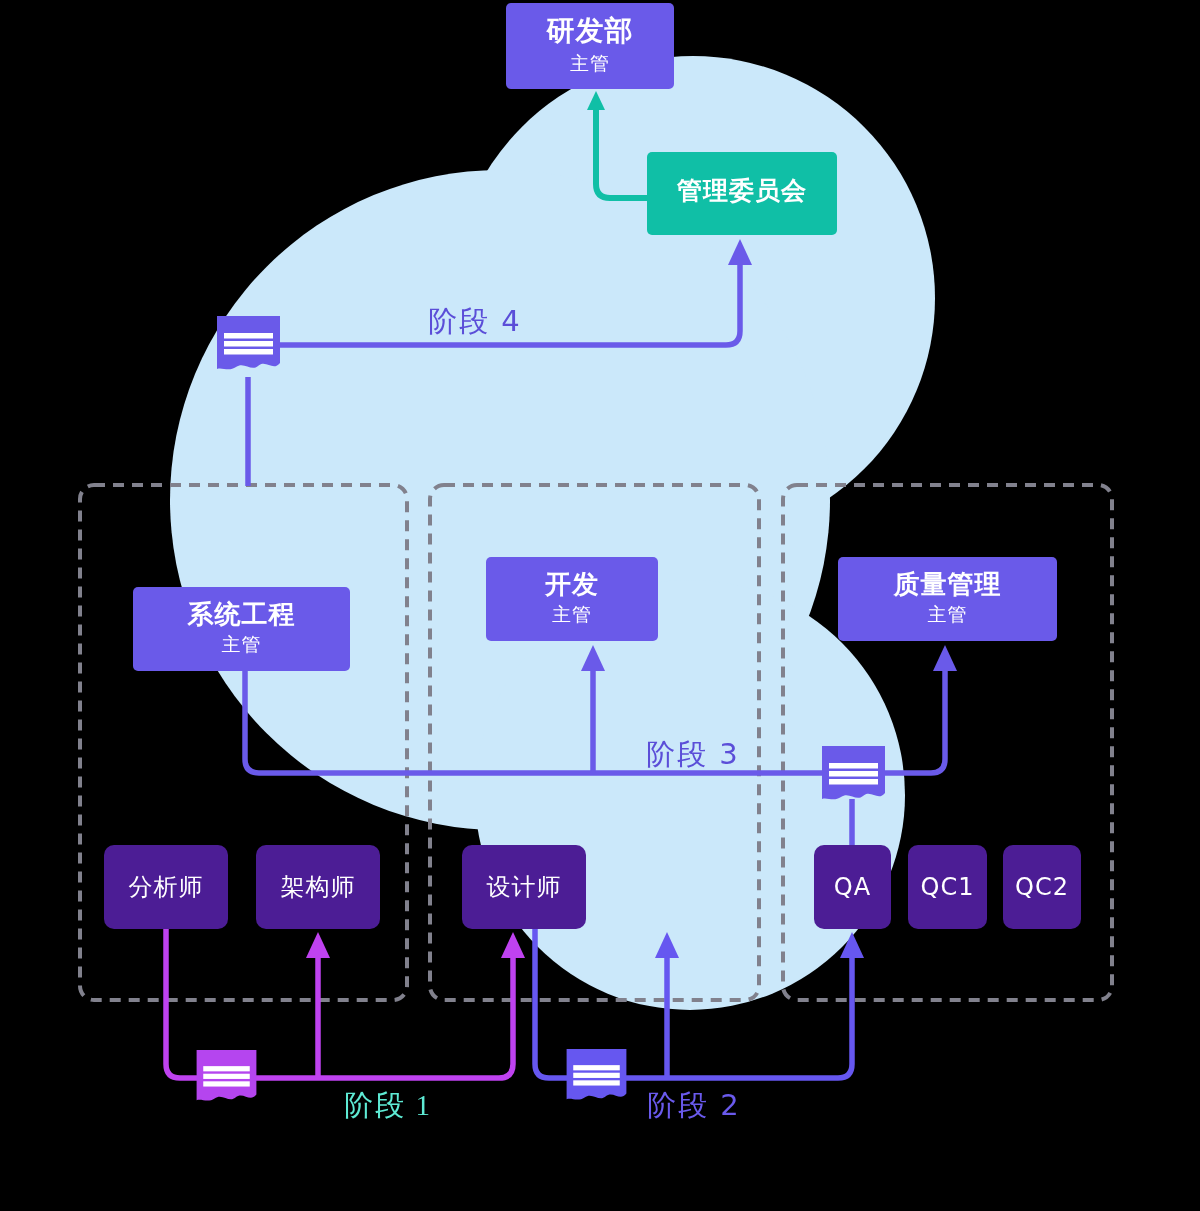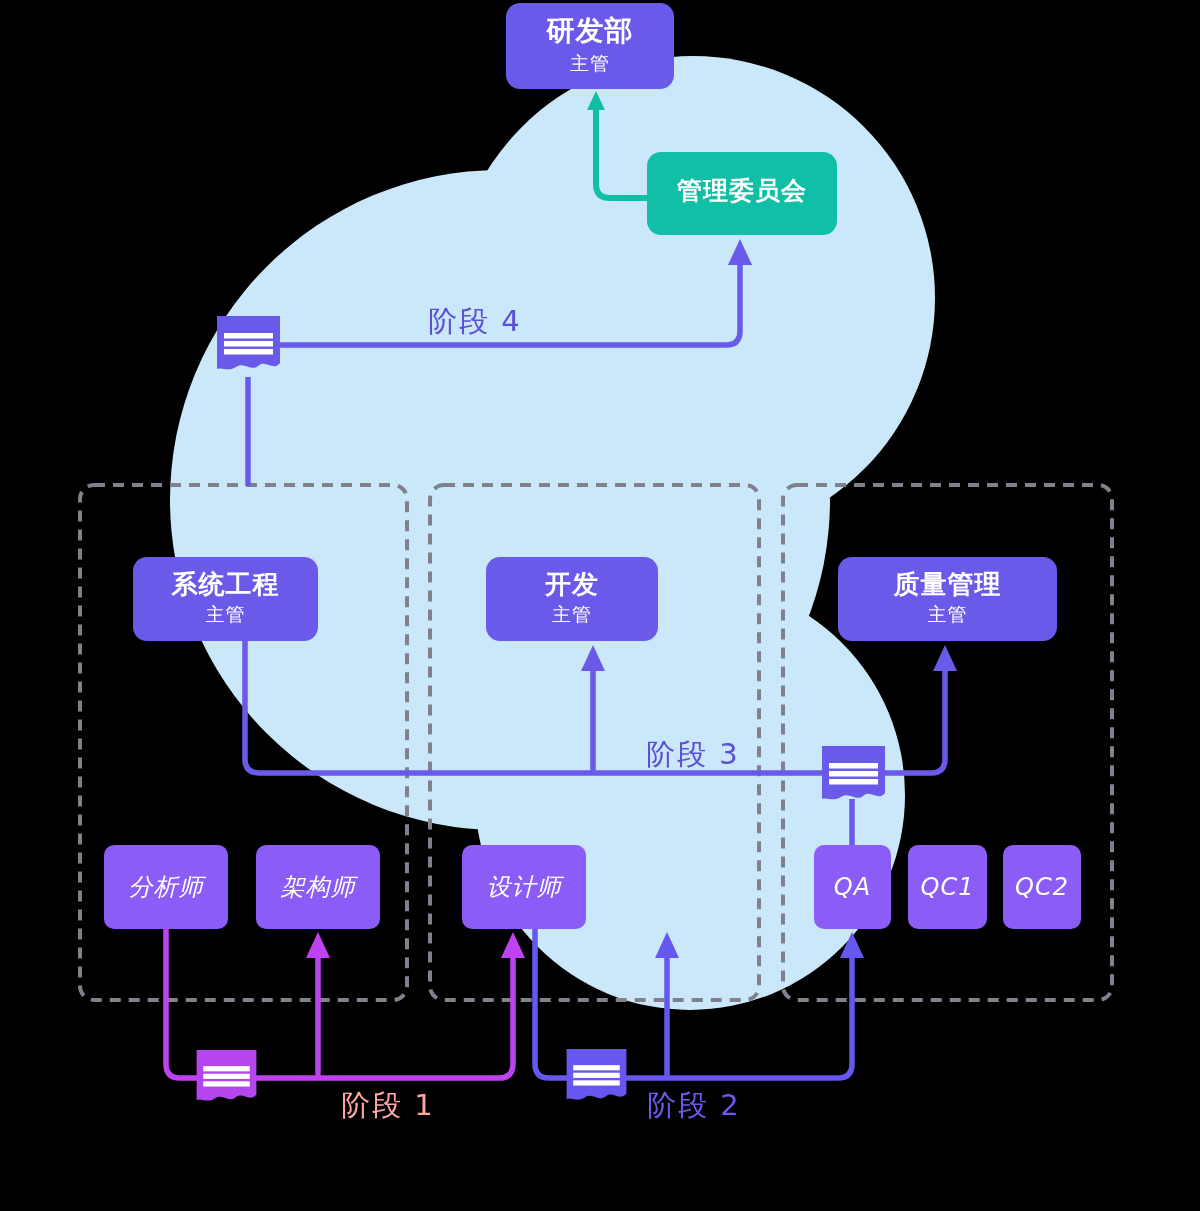--- a/index.html
+++ b/index.html
@@ -2,37 +2,37 @@
 <html><head>
 <meta charset="utf-8">
 <style>
   html,body{margin:0;padding:0;background:#000;}
   #canvas{
     position:relative;width:1200px;height:1211px;background:#000;overflow:hidden;
     font-family:"DejaVu Sans","Liberation Sans",sans-serif;
   }
   #canvas svg.layer{position:absolute;left:0;top:0;}
   .node{
-    position:absolute;border-radius:14px;display:flex;flex-direction:column;
+    position:absolute;border-radius:5px;display:flex;flex-direction:column;
     justify-content:center;align-items:center;color:#fff;text-align:center;
   }
   .purple{background:#6a5ae9;}
   .teal{background:#10bfa6;font-family:Liberation Mono, monospace;}
-  .blackbox{background:#8b5cf6;border-radius:10px;font-style:italic;}
+  .blackbox{background:#4c1d95;border-radius:10px;}
   .node .t{font-weight:700;font-size:26px;letter-spacing:1px;line-height:1.15;}
   .node .s{font-size:19px;margin-top:3px;letter-spacing:1px;text-align:center;}
   .node.rnd .t{font-size:28px;}
   .node.committee .t{font-size:25px;}
   .member{font-size:24px;font-weight:400;letter-spacing:1px;}
   .plabel{
     position:absolute;width:160px;text-align:center;font-size:29px;
     font-weight:400;letter-spacing:2px;
   }
   .lbl-purple{color:#5b4ed8;}
-  .lbl-magenta{color:#fca5a5;}
+  .lbl-magenta{color:#5eead4;font-family:Liberation Serif, serif;}
   .lbl-blue{color:#6a5aec;}
   .doc-icon{position:absolute;}
 </style>
 </head>
 <body>
 
 <div id="canvas">
 
   <svg class="layer" width="1200" height="1211" viewBox="0 0 1200 1211">
 
@@ -100,21 +100,21 @@
 
   <div class="node purple rnd" style="left:506px;top:3px;width:168px;height:86px">
     <div class="t">研发部</div>
     <div class="s">主管</div>
   </div>
 
   <div class="node teal committee" style="left:647px;top:152px;width:190px;height:83px">
     <div class="t">管理委员会</div>
   </div>
 
-  <div class="node purple" style="left:133px;top:557px;width:185px;height:84px">
+  <div class="node purple" style="left:133px;top:587px;width:217px;height:84px">
     <div class="t">系统工程</div>
     <div class="s">主管</div>
   </div>
 
   <div class="node purple" style="left:486px;top:557px;width:172px;height:84px">
     <div class="t">开发</div>
     <div class="s">主管</div>
   </div>
 
   <div class="node purple" style="left:838px;top:557px;width:219px;height:84px">

